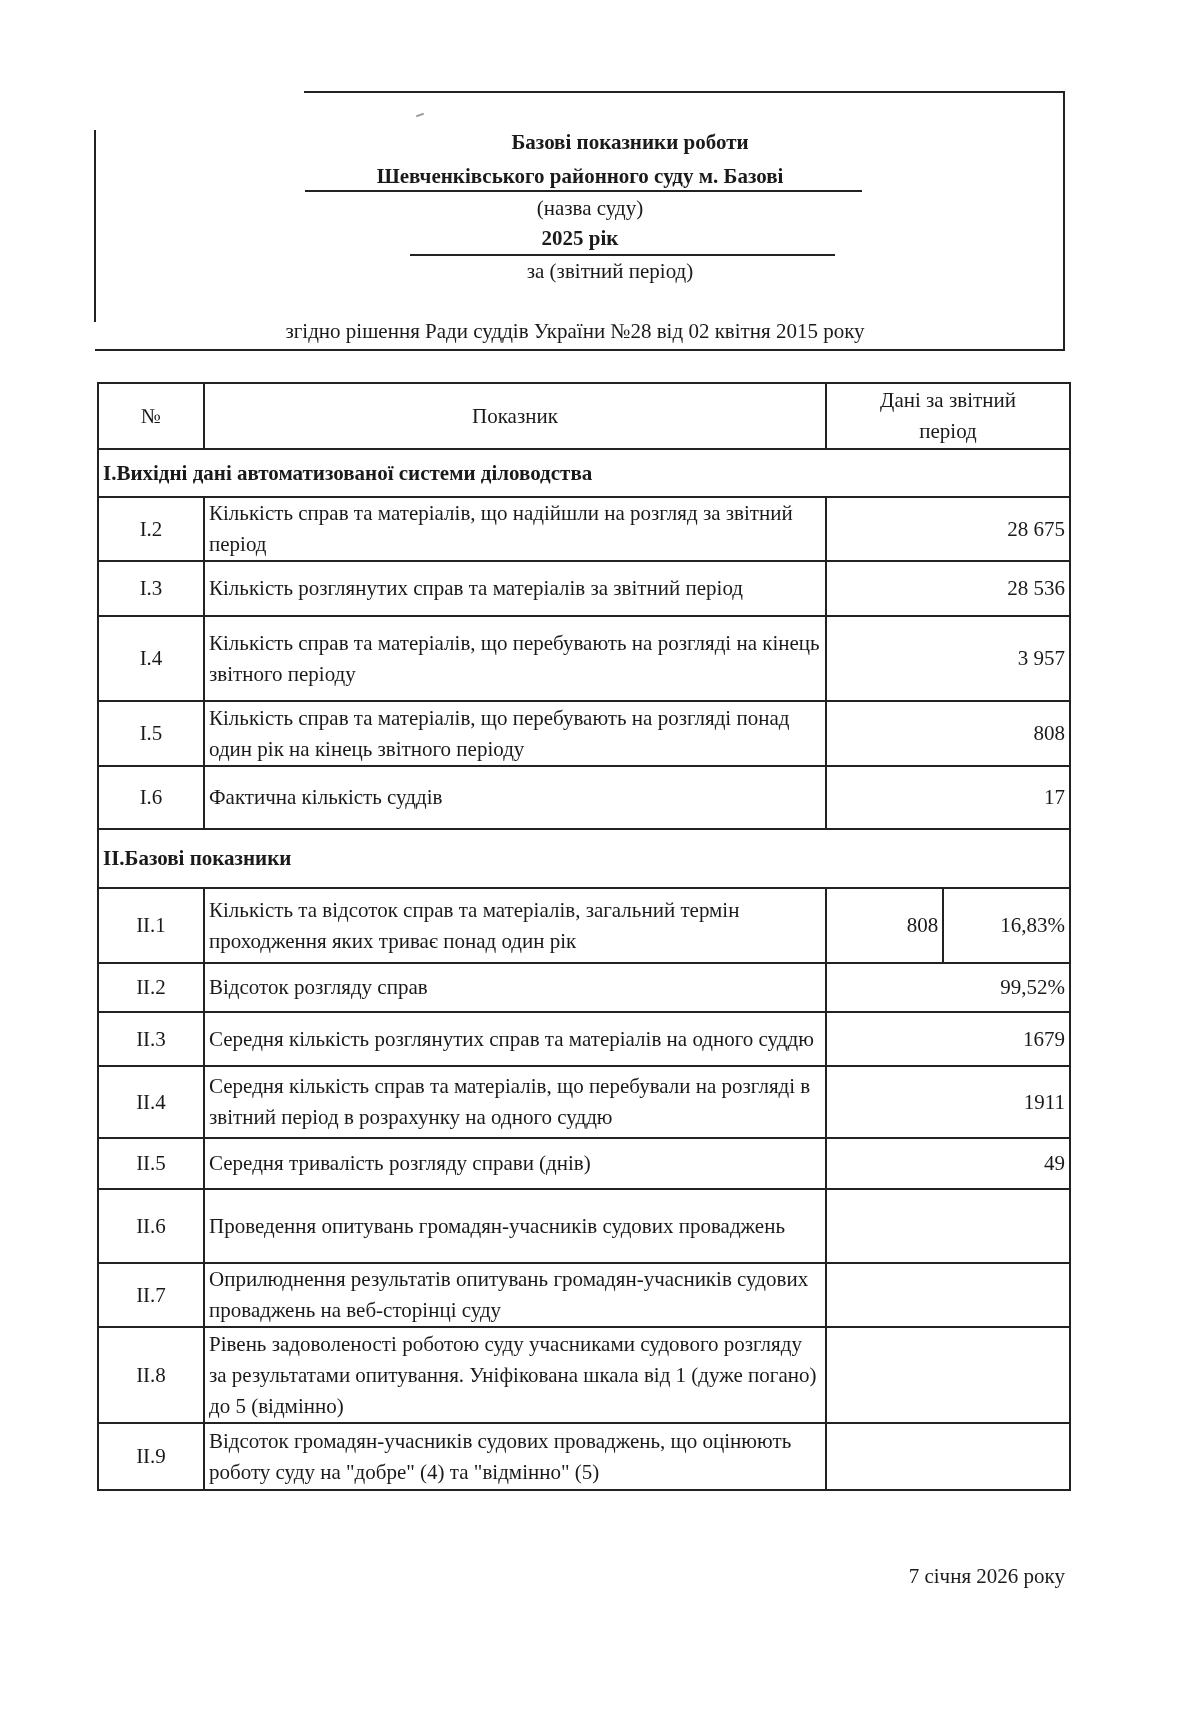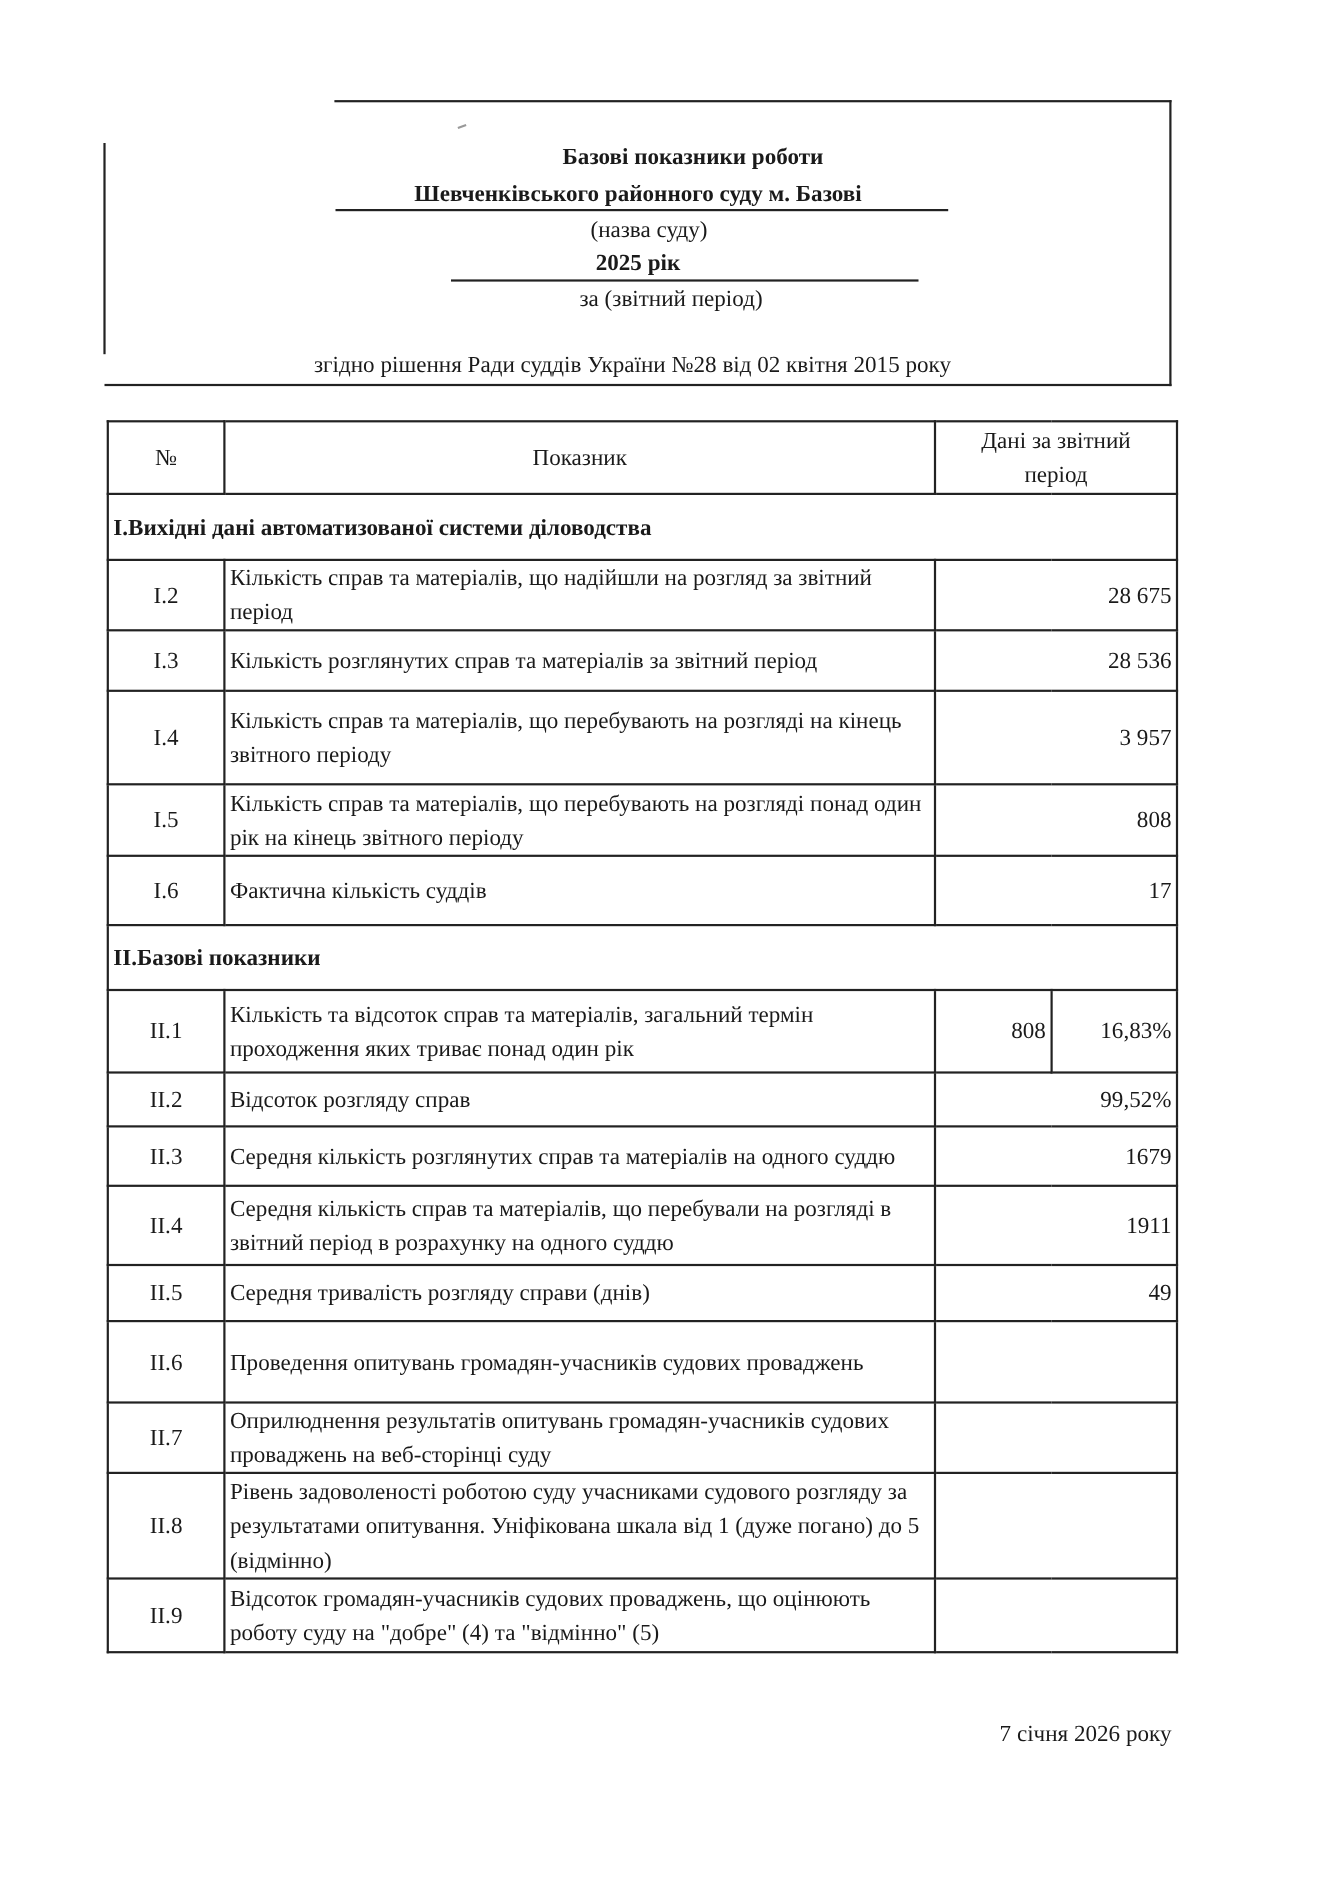--- a/index.html
+++ b/index.html
@@ -36,24 +36,24 @@
 <div class="htext bold" style="left:280px; top:226px; font-size:21px;">2025 рік</div>
 <div class="hline" style="left:410px; top:254px; width:425px;"></div>
 <div class="htext" style="left:310px; top:259px; font-size:21px;">за (звітний період)</div>
 <div class="htext" style="left:185px; width:780px; top:319px; font-size:21px;">згідно рішення Ради суддів України №28 від 02 квітня 2015 року</div>
 
 <table class="main">
   <tbody>
       <tr class="hdr" style="height:66px;">
     <td class="num">№</td>
     <td>Показник</td>
-    <td colspan="2" style="width:194px; padding:0 12px;">Дані за звітний період</td>
+    <td colspan="2" style="width:194px; padding:0 24px;">Дані за звітний період</td>
   </tr>
 
-  <tr style="height:60px;">
+  <tr style="height:48px;">
     <td colspan="4" class="section">І.Вихідні дані автоматизованої системи діловодства</td>
   </tr>
   <tr style="height:64px;">
     <td class="num">І.2</td>
     <td class="label">Кількість справ та матеріалів, що надійшли на розгляд за звітний період</td>
     <td colspan="2" class="val">28 675</td>
   </tr>
   <tr style="height:55px;">
     <td class="num">І.3</td>
     <td class="label">Кількість розглянутих справ та матеріалів за звітний період</td>

